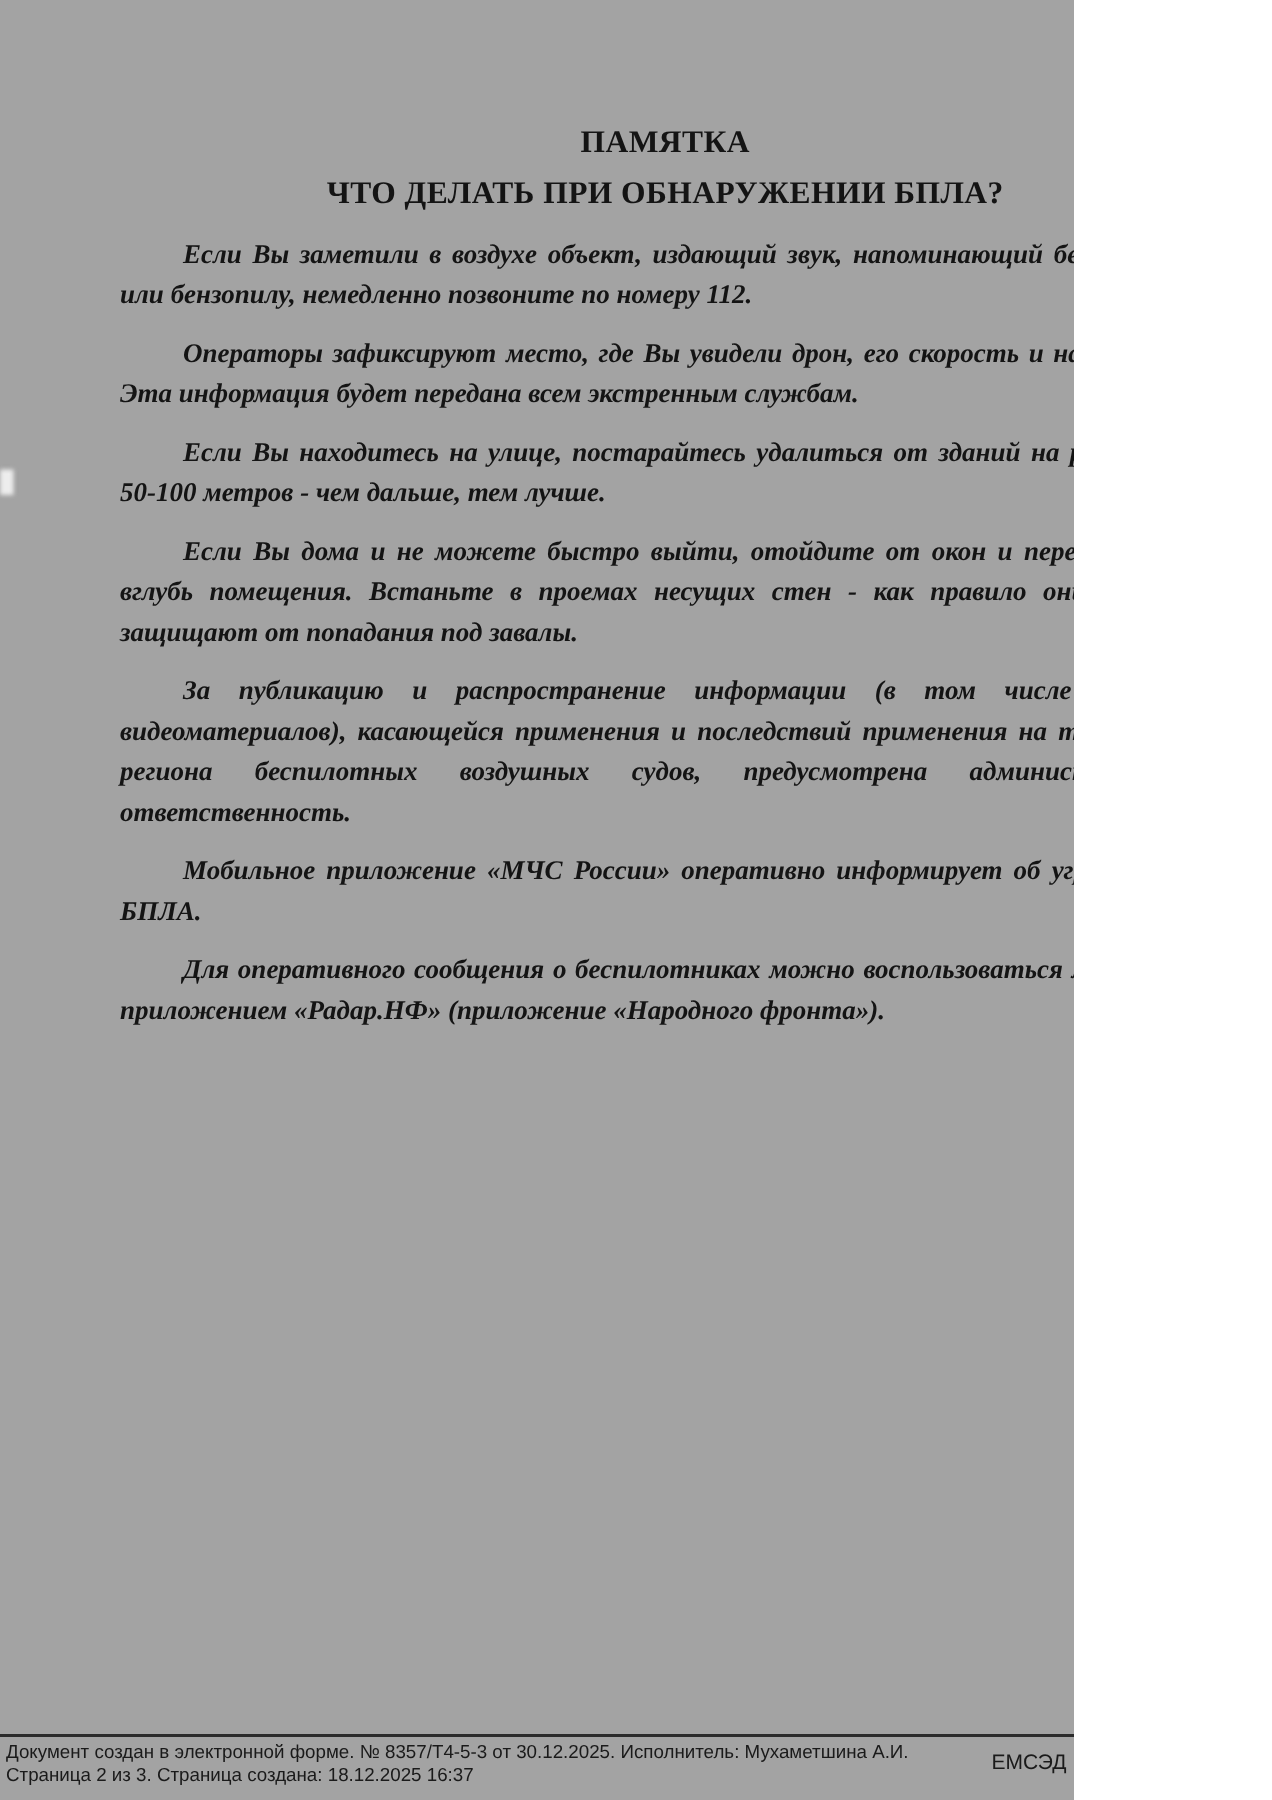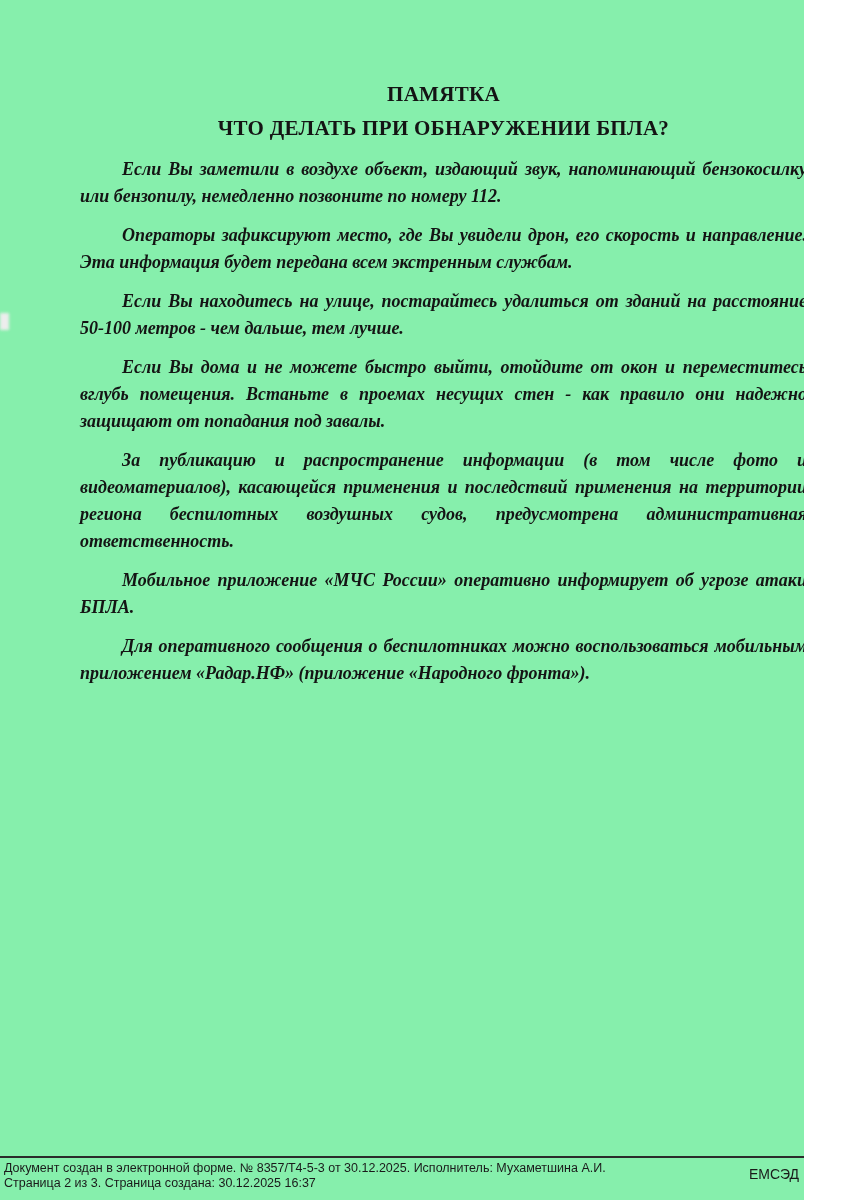--- a/index.html
+++ b/index.html
@@ -2,23 +2,23 @@
 <html lang="ru"><head>
 <meta charset="utf-8">
 <style>
   html, body {
     margin: 0;
     padding: 0;
     background: #ffffff;
   }
   .page {
     position: relative;
-    width: 804px;
+    width: 716px;
     height: 1200px;
-    background: #86efac;
+    background: #a3a3a3;
     overflow: hidden;
     font-family: "Liberation Serif", serif;
     color: #141414;
   }
   
   .scan-artifact {
     position: absolute;
     left: 0;
     top: 313px;
     width: 9px;
@@ -109,18 +109,18 @@
       <p class="body-p">За публикацию и распространение информации (в том числе фото и видеоматериалов), касающейся применения и последствий применения на территории региона беспилотных воздушных судов, предусмотрена административная ответственность.</p>
       <p class="body-p">Мобильное приложение «МЧС России» оперативно информирует об угрозе атаки БПЛА.</p>
       <p class="body-p">Для оперативного сообщения о беспилотниках можно воспользоваться мобильным приложением «Радар.НФ» (приложение «Народного фронта»).</p>
     </div>
   </div>
 
   <div class="footer-rule"></div>
 
   <div class="footer-info">
     <div>Документ создан в электронной форме. № 8357/Т4-5-3 от 30.12.2025. Исполнитель: Мухаметшина А.И.</div>
-    <div>Страница 2 из 3. Страница создана: 30.12.2025 16:37</div>
+    <div>Страница 2 из 3. Страница создана: 18.12.2025 16:37</div>
   </div>
 
   <div class="footer-system">ЕМСЭД</div>
 
 </div>
 
 </body></html>

